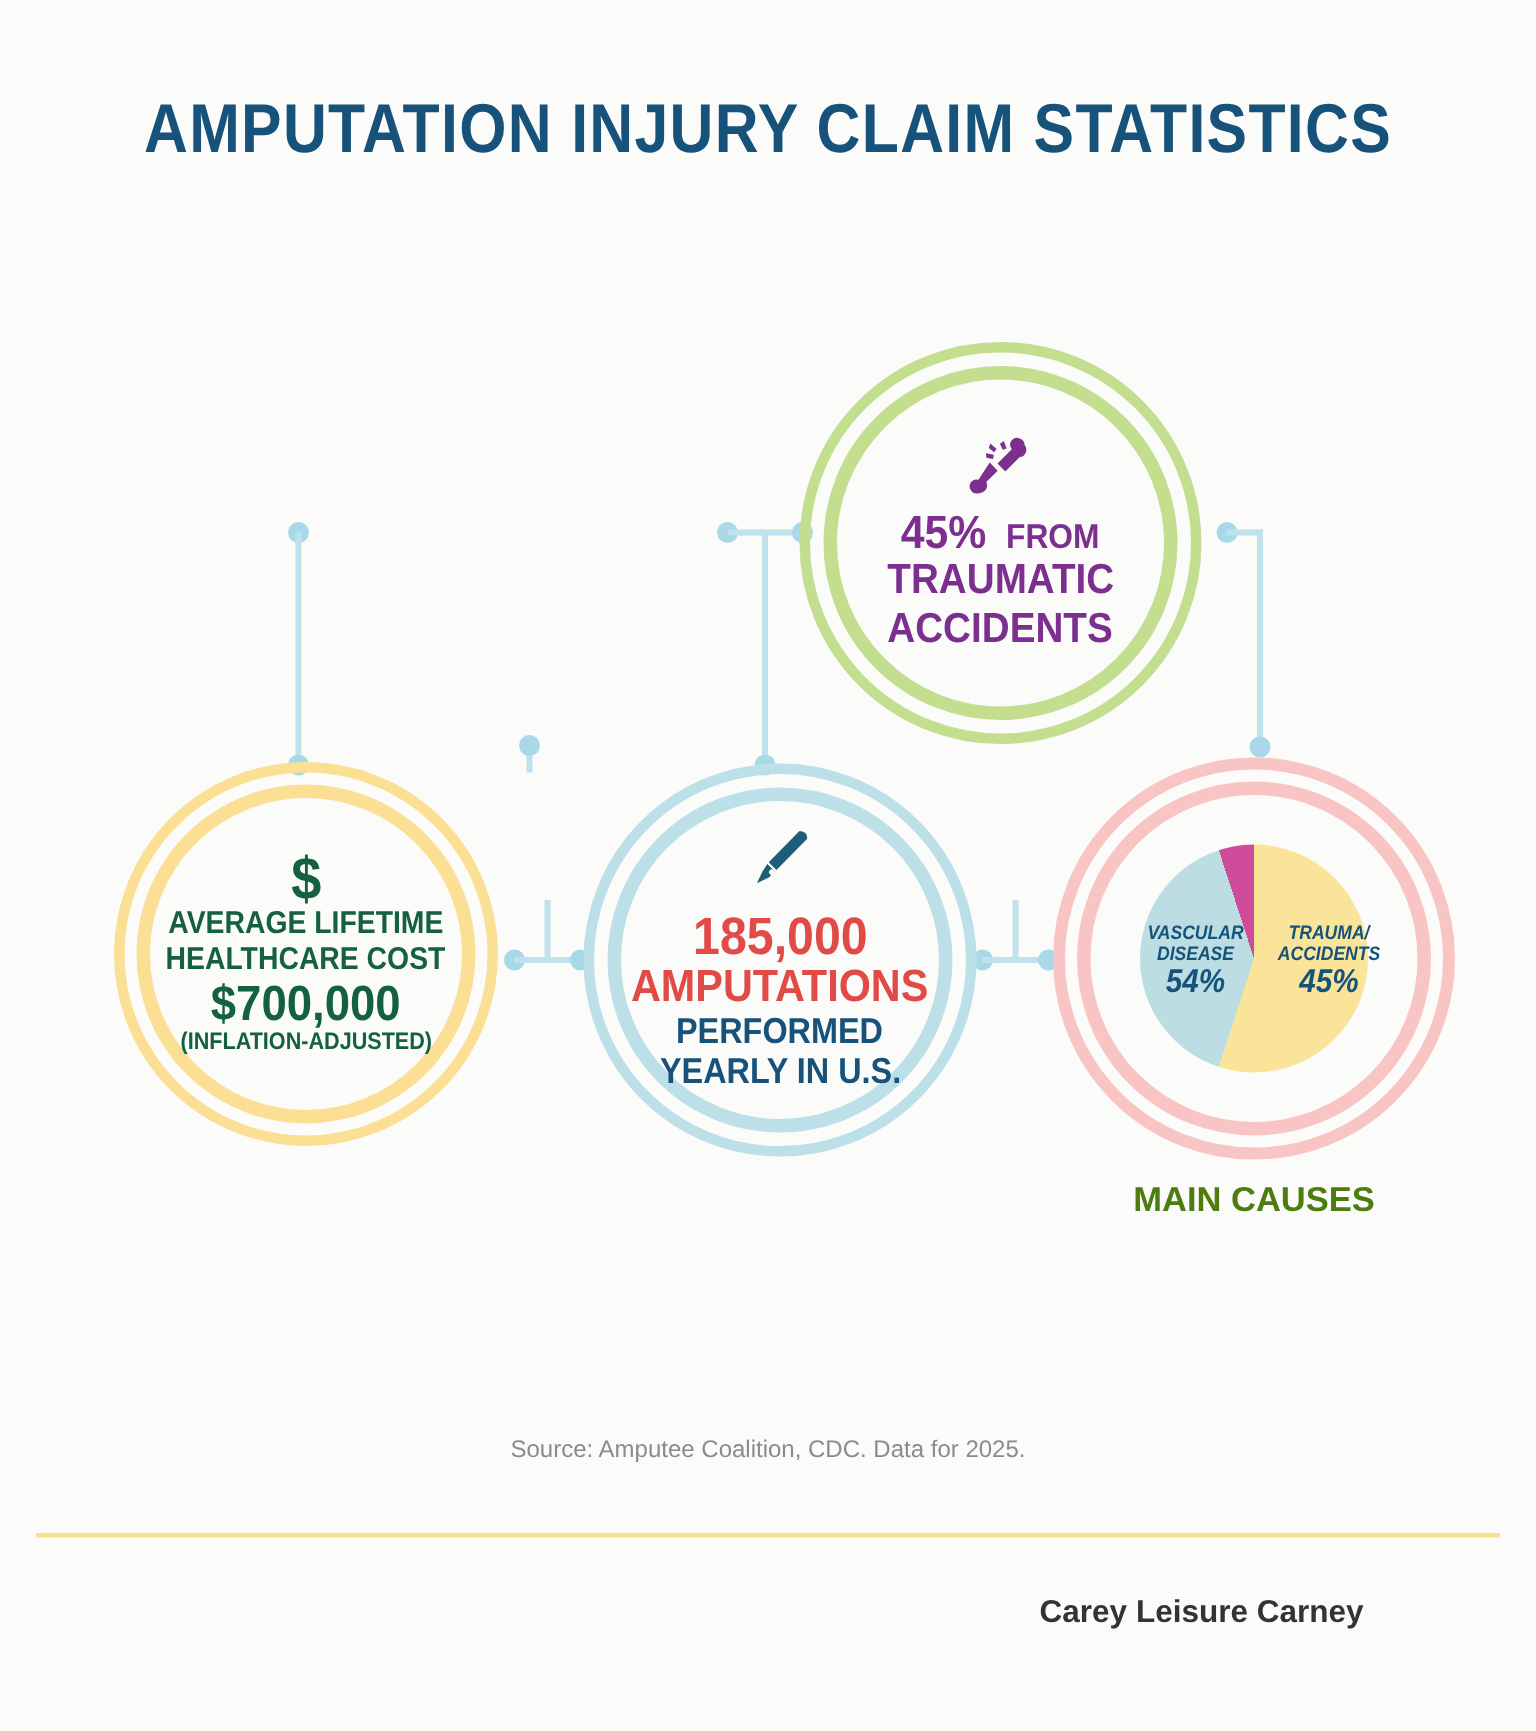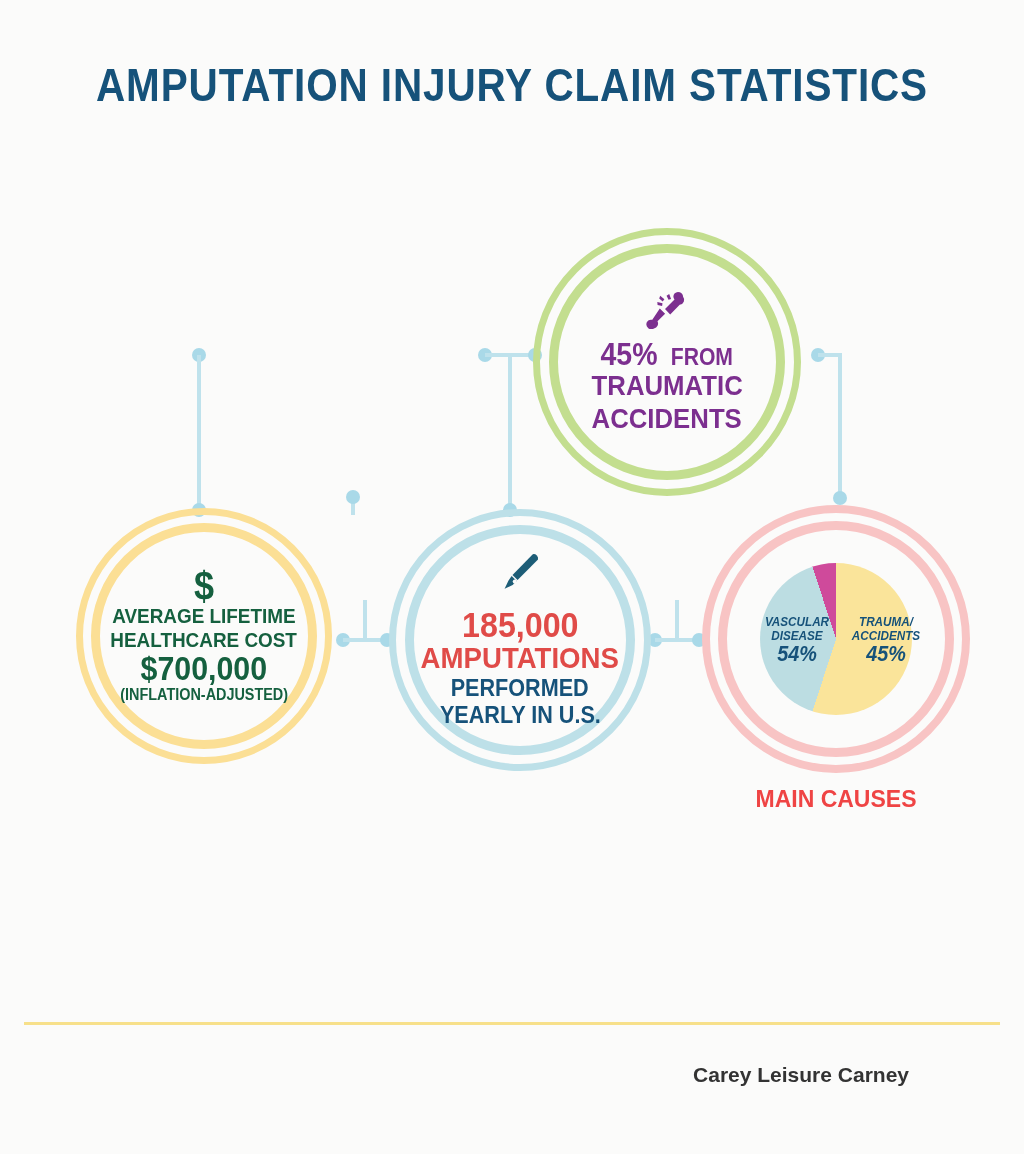--- a/index.html
+++ b/index.html
@@ -88,21 +88,21 @@
   .pie-wrap{position:absolute;left:50%;top:50%;transform:translate(-50%,-50%);width:152px;height:152px;z-index:4;font-style:italic;}
   .pie{width:152px;height:152px;border-radius:50%;}
   .pie-lab{position:absolute;text-align:center;color:#16527a;z-index:5;}
   .pie-lab .t{font-size:13px;line-height:1.05;transform:scaleX(.9);display:block;}
   .pie-lab .v{font-size:22px;line-height:1.0;transform:scaleX(.9);display:block;margin-top:1px;}
   #lab-vascular{left:-2px;top:52px;width:78px;}
   #lab-trauma{left:74px;top:52px;width:80px;margin-left:12px;}
 
   .main-causes{
     position:absolute;left:702px;top:786px;width:268px;text-align:center;
-    font-size:23px;color:#ef4444;
+    font-size:23px;color:#4d7c0f;
   }
 
   
   .source{
     position:absolute;left:0;top:958px;width:1024px;text-align:center;
     font-family:"Liberation Sans Narrow","Liberation Sans",sans-serif;
     font-size:16px;color:#8b8b8b;
   }
 
   
@@ -222,17 +222,18 @@
       <div class="pie-lab" id="lab-trauma">
         <span class="cond t">TRAUMA/</span>
         <span class="cond t">ACCIDENTS</span>
         <span class="cond v">45%</span>
       </div>
     </div>
   </div>
 
   <div class="main-causes cond">MAIN CAUSES</div>
 
+  <div class="source">Source: Amputee Coalition, CDC. Data for 2025.</div>
 
   <div class="divider"></div>
   <div class="brand">Carey Leisure Carney</div>
 
 </div>
 
 </body></html>

